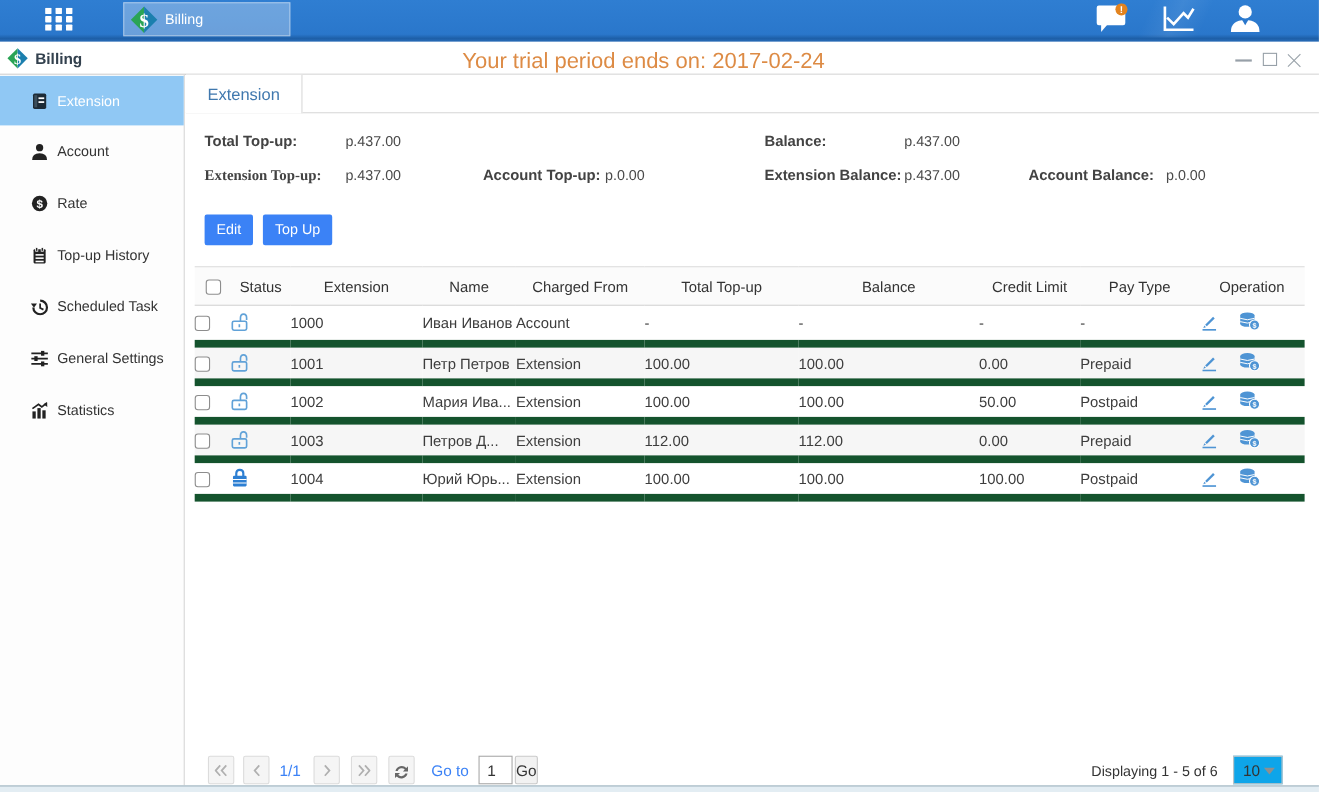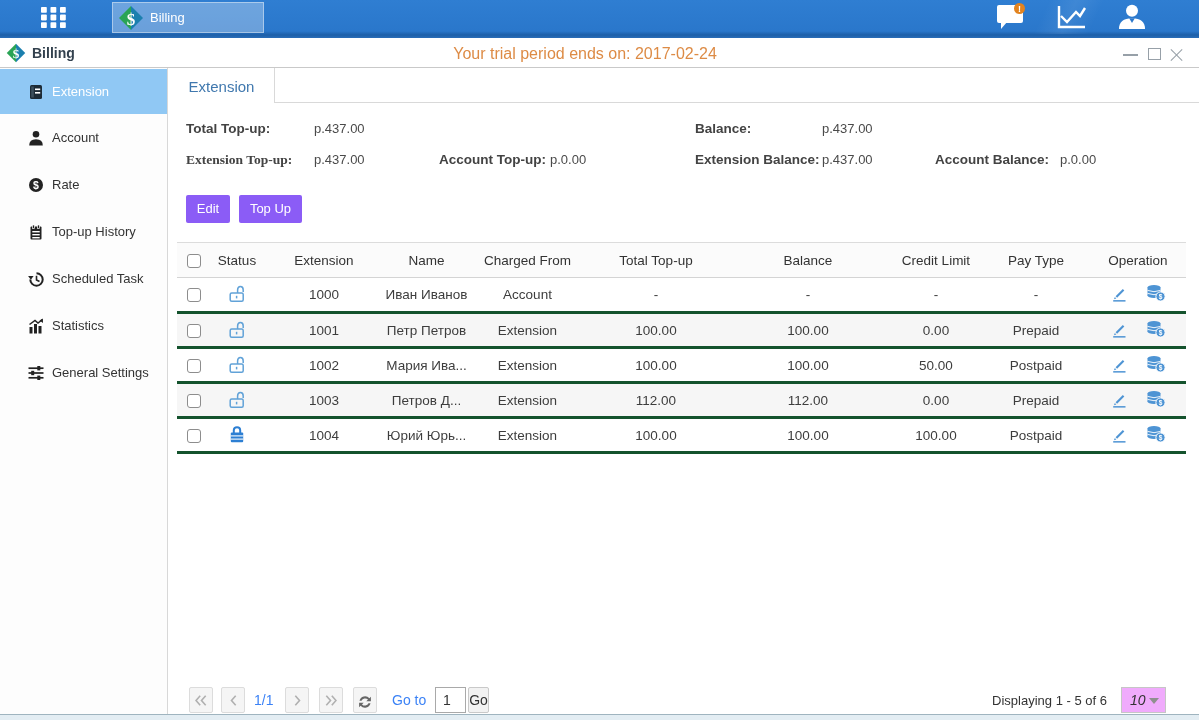--- a/index.html
+++ b/index.html
@@ -16,21 +16,21 @@
   background:rgba(255,255,255,0.30); border:1px solid rgba(255,255,255,0.42);
   display:flex; align-items:center; }
 .apptab .txt { color:#fff; font-size:13px; margin-left:6px; }
 .ticon { position:absolute; top:5px; }
 
 
 .titlebar { position:absolute; left:0; top:38px; width:1199px; height:30px; background:#fff;
   border-bottom:1px solid #c9c9c9; }
 .titlebar .diam { position:absolute; left:6px; top:5px; }
 .titlebar .name { position:absolute; left:32px; top:7px; font-size:14px; font-weight:bold; color:#33414e; }
-.trial { position:absolute; left:0; top:7px; width:1170px; text-align:center; font-size:16px; color:#dd8b45; }
+.trial { position:absolute; left:0; top:7px; width:1170px; text-align:center; font-size:20px; color:#dd8b45; }
 .winctl { position:absolute; top:0; right:0; height:30px; }
 .wmin { position:absolute; right:61px; top:16px; width:15px; height:2px; background:#97a0a8; }
 .wmax { position:absolute; right:38px; top:10px; width:13px; height:12px; border:1.5px solid #97a0a8; }
 .wclose { position:absolute; right:16px; top:10px; width:14px; height:14px; }
 .wclose:before, .wclose:after { content:""; position:absolute; left:6.5px; top:-1px; width:1.2px; height:16px; background:#97a0a8; }
 .wclose:before { transform:rotate(45deg); }
 .wclose:after { transform:rotate(-45deg); }
 
 
 .sidebar { position:absolute; left:0; top:68px; width:168px; height:646px; background:#fdfdfd;
@@ -46,39 +46,39 @@
 
 .tabstrip { position:absolute; left:0; top:0; width:1030px; height:35px; border-bottom:1px solid #d9d9d9; background:#fff; }
 .atab { position:absolute; left:0; top:0; width:106px; height:35px; background:#fff;
   border-right:1px solid #d9d9d9; font-size:15px; color:#4078ae; line-height:38px; text-align:center; }
 
 
 .lab { position:absolute; font-size:13.5px; font-weight:bold; color:#434343; }
 .val { position:absolute; font-size:13px; color:#4a4a4a; }
 
 
-.btn { position:absolute; height:28px; background:#8b5cf6; color:#fff; font-size:13px;
+.btn { position:absolute; height:28px; background:#3b82f6; color:#fff; font-size:13px;
   border-radius:2px; text-align:center; line-height:28px; }
 
 
 .tbl { position:absolute; left:8px; top:174px; width:1009px; border-collapse:collapse; table-layout:fixed; }
 .tbl th { font-weight:normal; font-size:13.5px; color:#333; height:35px; border-top:1px solid #dcdcdc; border-bottom:1px solid #d4d4d4; text-align:center; background:#fbfbfb; }
-.tbl td { font-size:13.5px; color:#3d3d3d; height:35px; border-bottom:3px solid #14532d; text-align:center; }
+.tbl td { font-size:13.5px; color:#3d3d3d; height:35px; border-bottom:7px solid #14532d; text-align:left; }
 .tbl tr.alt td { background:#f6f6f6; }
 .cb { display:inline-block; width:14px; height:14px; border:1px solid #8d8d8d; border-radius:3px; background:#fff; vertical-align:middle; }
 
 
 .pgbar { position:absolute; left:0; top:619px; width:1030px; height:26px; }
 .pbtn { position:absolute; top:0; width:24px; height:26px; background:#f5f5f5; border:1px solid #dcdcdc; border-radius:2px; text-align:center; }
 .pbtn svg { margin-top:7px; }
 .ptext { position:absolute; font-size:14px; color:#3b82f6; top:5px; }
 .pinput { position:absolute; left:266px; top:0; width:31px; height:26px; border:1px solid #a9a9a9; font-size:14px; color:#333; text-align:left; padding-left:7px; line-height:24px; background:#fff; }
 .gobtn { position:absolute; left:299px; top:0; width:21px; height:26px; background:#f2f2f2; border:1px solid #c9c9c9; border-radius:2px; font-size:14px; color:#333; text-align:center; line-height:24px; }
 .disp { position:absolute; right:92px; top:6px; font-size:13px; color:#333; }
-.psel { position:absolute; left:952px; top:0; width:45px; height:26px; border:1px solid #c6c6c6; background:#f0abfc;font-style:italic; }
+.psel { position:absolute; left:952px; top:0; width:45px; height:26px; border:1px solid #c6c6c6; background:#0ea5e9; }
 .psel .n { position:absolute; left:8px; top:4px; font-size:14px; color:#333; }
 .psel .tri { position:absolute; right:6px; top:10px; width:0; height:0; border-left:5px solid transparent; border-right:5px solid transparent; border-top:6px solid #8f8f8f; }
 
 
 .bottomedge { position:absolute; left:0; top:714px; width:1199px; height:6px; background:#e3edf3; border-top:1px solid #9fb4bf; }
 </style>
 </head>
 <body>
 
 <div class="topbar">
@@ -174,42 +174,42 @@
   <div class="sitem">
     <svg class="sic" viewBox="0 0 16 16">
         <path d="M8.5,2.3 A6.2,6.2 0 1 1 2.3,8.5" fill="none" stroke="#222" stroke-width="2"></path>
         <polygon points="0.1,5.0 5.6,5.0 2.9,8.8" fill="#222"></polygon>
         <path d="M8.5,4.8 L8.5,9 L11.5,10.5" stroke="#222" stroke-width="1.6" fill="none"></path>
       </svg>
     <span class="slb">Scheduled Task</span>
   </div>
   <div class="sitem">
     <svg class="sic" viewBox="0 0 16 16">
-        <rect x="1.5" y="9" width="3" height="6.5" fill="#222"></rect>
-        <rect x="6" y="6" width="3" height="9.5" fill="#222"></rect>
-        <rect x="10.5" y="8" width="3" height="7.5" fill="#222"></rect>
-        <path d="M1.5,6.5 L7,2.5 L10,5 L14.5,1.5" stroke="#222" stroke-width="1.5" fill="none"></path>
-        <polygon points="14.8,0.5 15,5 11.5,2.5" fill="#222"></polygon>
-      </svg>
-    <span class="slb">Statistics</span>
-  </div>
-  <div class="sitem">
-    <svg class="sic" viewBox="0 0 16 16">
         <g stroke="#222" stroke-width="1.7">
           <line x1="0.5" y1="3.2" x2="15.5" y2="3.2"></line>
           <line x1="0.5" y1="8" x2="15.5" y2="8"></line>
           <line x1="0.5" y1="12.8" x2="15.5" y2="12.8"></line>
         </g>
         <g fill="#222">
           <rect x="9.3" y="1" width="3" height="4.4"></rect>
           <rect x="3.2" y="5.8" width="3" height="4.4"></rect>
           <rect x="9.3" y="10.6" width="3" height="4.4"></rect>
         </g>
       </svg>
     <span class="slb">General Settings</span>
+  </div>
+  <div class="sitem">
+    <svg class="sic" viewBox="0 0 16 16">
+        <rect x="1.5" y="9" width="3" height="6.5" fill="#222"></rect>
+        <rect x="6" y="6" width="3" height="9.5" fill="#222"></rect>
+        <rect x="10.5" y="8" width="3" height="7.5" fill="#222"></rect>
+        <path d="M1.5,6.5 L7,2.5 L10,5 L14.5,1.5" stroke="#222" stroke-width="1.5" fill="none"></path>
+        <polygon points="14.8,0.5 15,5 11.5,2.5" fill="#222"></polygon>
+      </svg>
+    <span class="slb">Statistics</span>
   </div>
 </div>
 
 <div class="content">
   <div class="tabstrip">
       <div class="atab">Extension</div>
     </div>
 
   <div class="lab" style="left:17px; top:53px;">Total Top-up:</div>
   <div class="val" style="left:145px; top:53px;">p.437.00</div>

